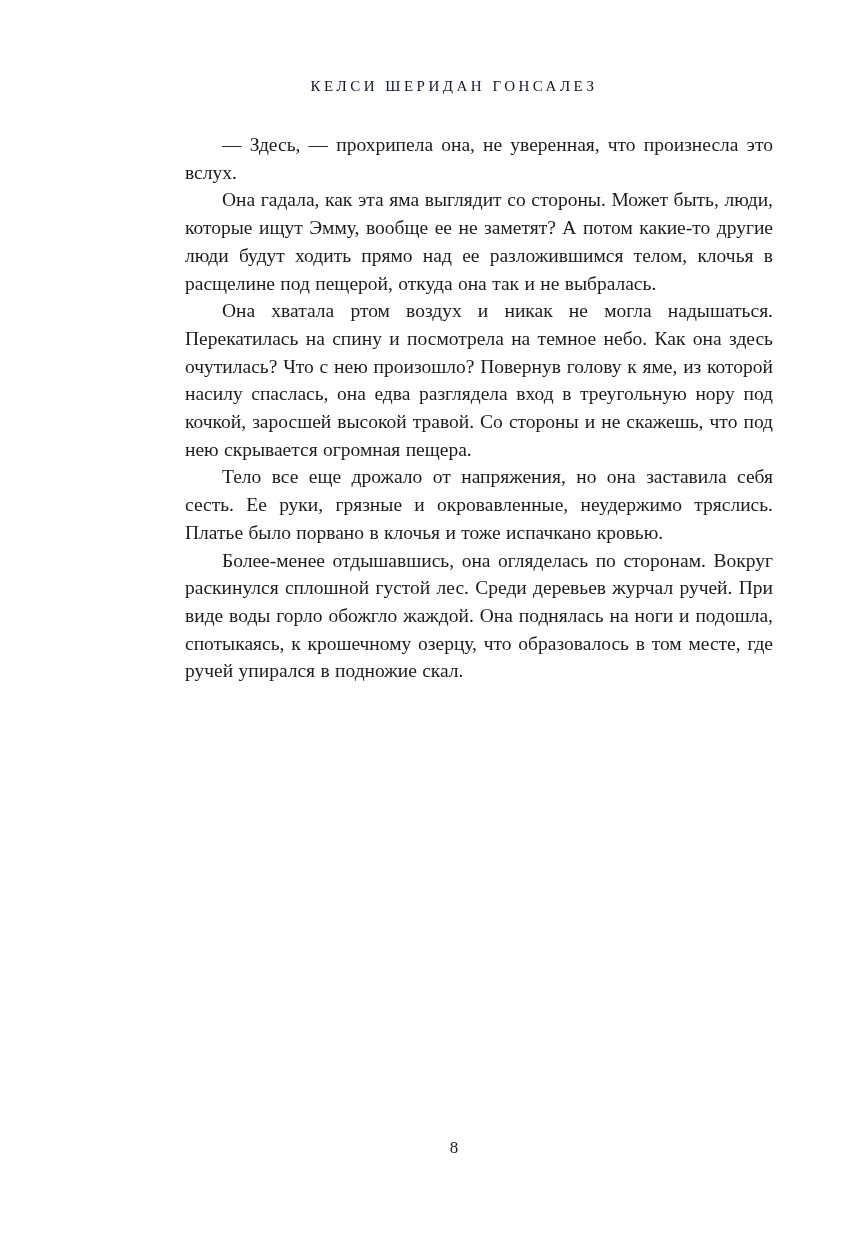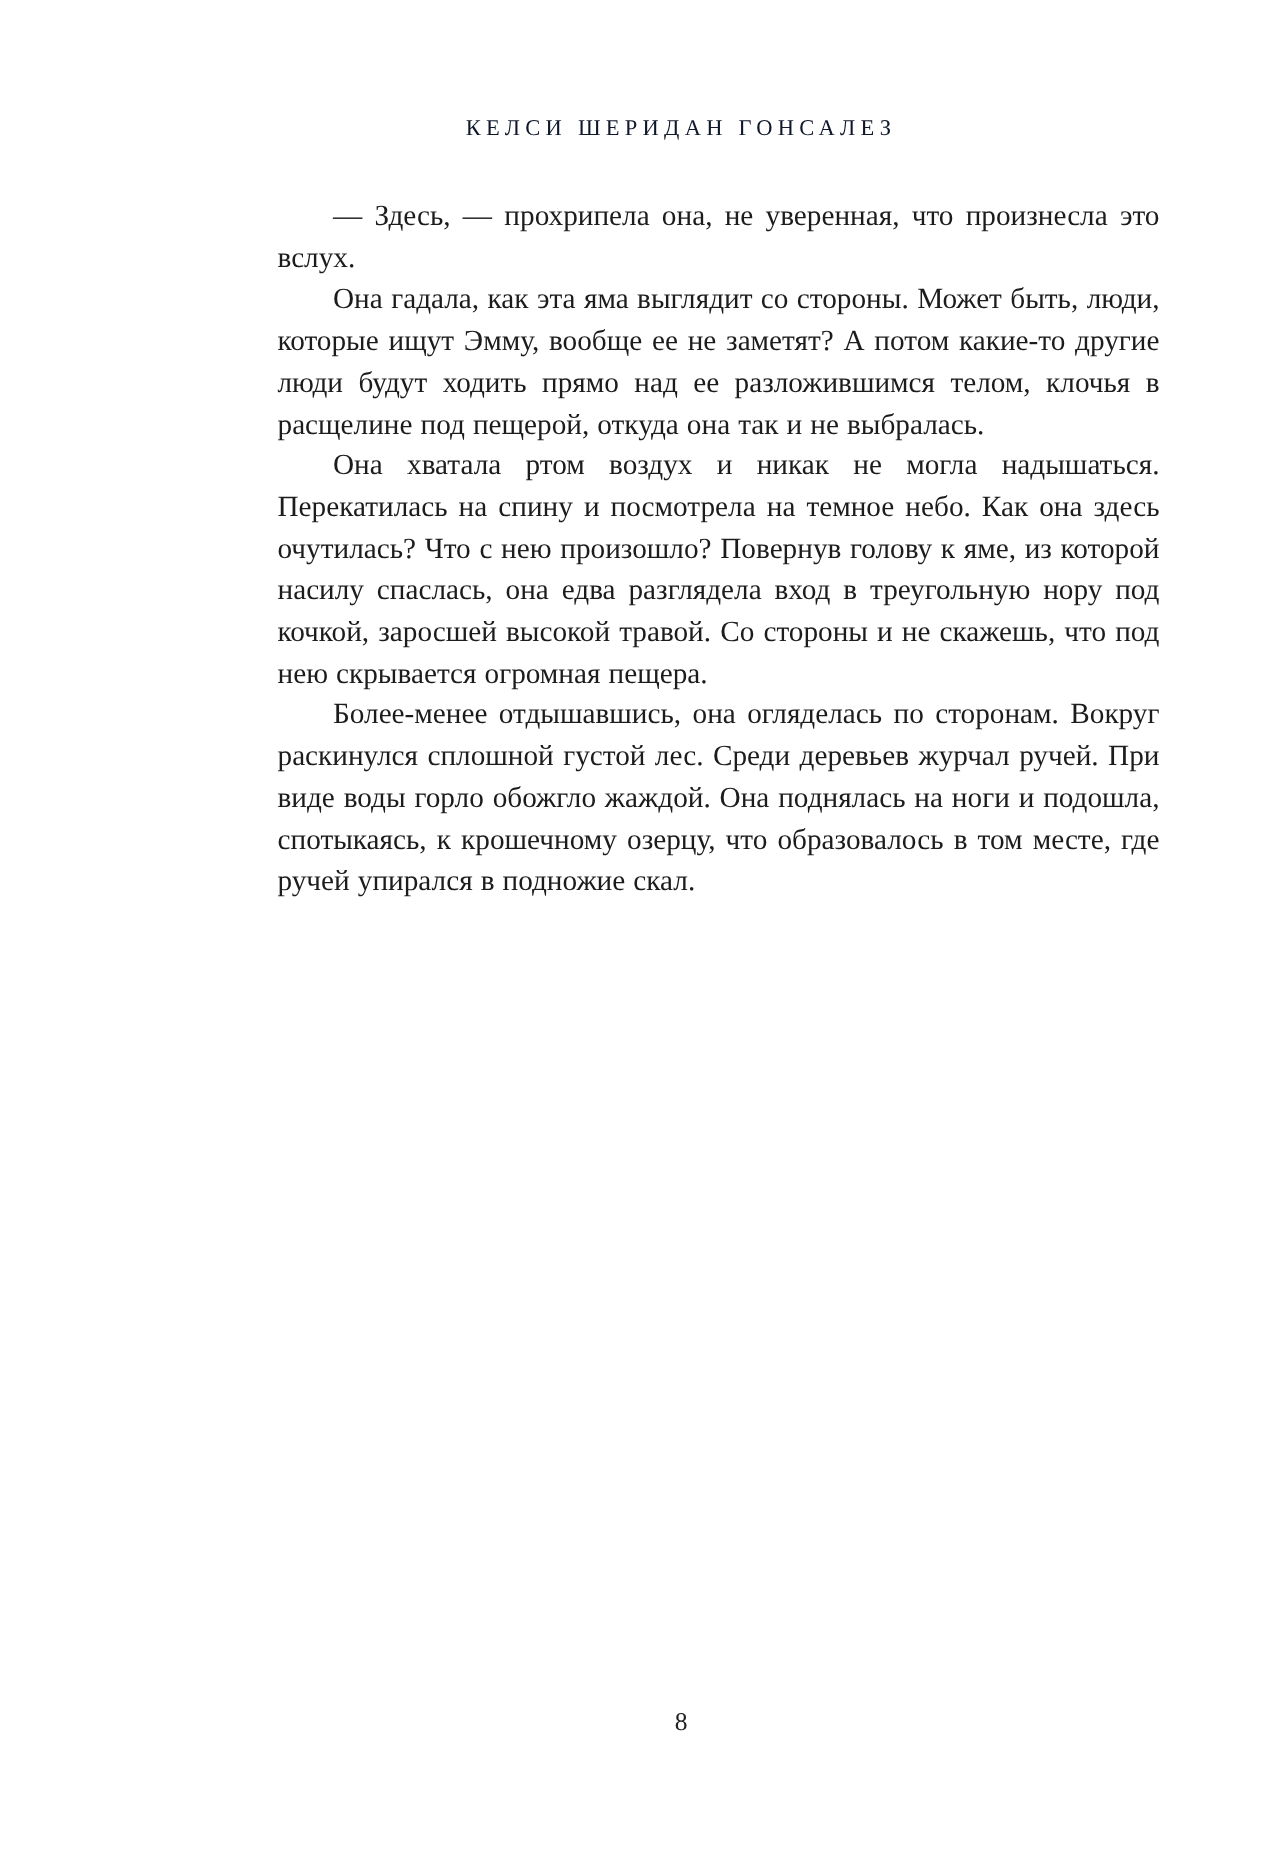--- a/index.html
+++ b/index.html
@@ -59,17 +59,18 @@
 </head>
 <body>
 
 <div class="book-page">
   <div class="running-head">КЕЛСИ ШЕРИДАН ГОНСАЛЕЗ</div>
 
   <div class="text-block">
       <p class="para" lang="ru">— Здесь, — прохрипела она, не уверенная, что произнесла это вслух.</p>
       <p class="para" lang="ru">Она гадала, как эта яма выглядит со стороны. Может быть, люди, которые ищут Эмму, вообще ее не заметят? А потом какие-то другие люди будут ходить прямо над ее разложившимся телом, клочья в расщелине под пещерой, откуда она так и не выбралась.</p>
       <p class="para" lang="ru">Она хватала ртом воздух и никак не могла надышаться. Перекатилась на спину и посмотрела на темное небо. Как она здесь очутилась? Что с нею произошло? Повернув голову к яме, из которой насилу спаслась, она едва разглядела вход в треугольную нору под кочкой, заросшей высокой травой. Со стороны и не скажешь, что под нею скрывается огромная пещера.</p>
+      <p class="para" lang="ru">Тело все еще дрожало от напряжения, но она заставила себя сесть. Ее руки, грязные и окровавленные, неудержимо тряслись. Платье было порвано в клочья и тоже испачкано кровью.</p>
       <p class="para" lang="ru">Более-менее отдышавшись, она огляделась по сторонам. Вокруг раскинулся сплошной густой лес. Среди деревьев журчал ручей. При виде воды горло обожгло жаждой. Она поднялась на ноги и подошла, спотыкаясь, к крошечному озерцу, что образовалось в том месте, где ручей упирался в подножие скал.</p>
     </div>
 
   <div class="folio">8</div>
 </div>
 
 </body></html>

